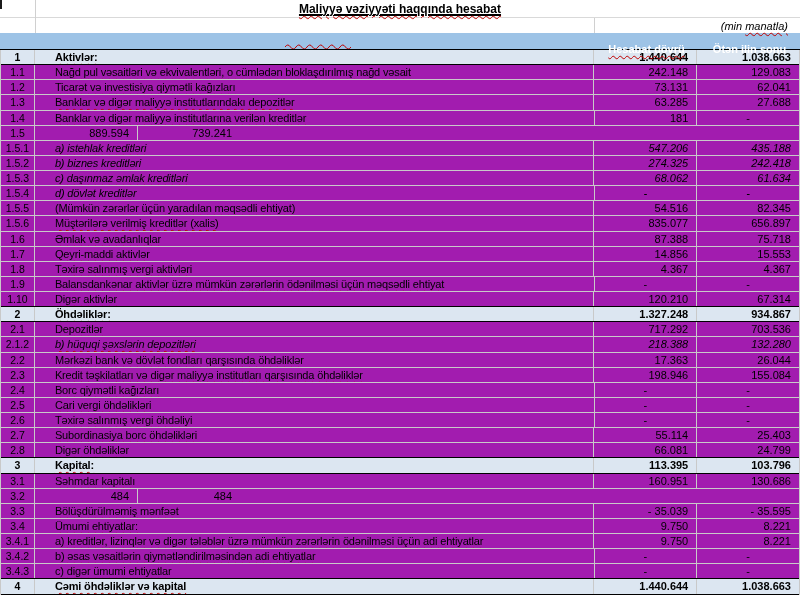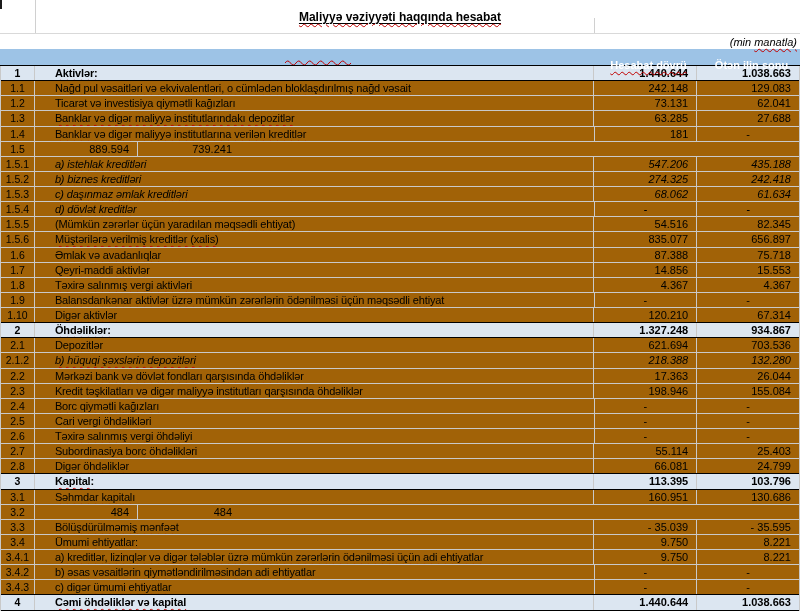--- a/index.html
+++ b/index.html
@@ -12,60 +12,60 @@
     overflow:hidden;
     box-sizing:border-box;
   }
   
   .artifact-tick{position:absolute;left:0;top:0;width:2px;height:9px;background:#1a1a1a;}
   .colline{position:absolute;width:1px;background:#d0d0d0;}
   .colline-a{left:35px;top:0;height:33px;}
   .colline-b{left:594px;top:18px;height:15px;}
 
   .title-row{
-    height:34px;box-sizing:border-box;
+    height:18px;box-sizing:border-box;
     border-bottom:1px solid #d9d9d9;
-    display:flex;align-items:center;justify-content:center;
+    display:flex;align-items:center;justify-content:center;text-decoration:underline;
   }
   .title-underline{
     font-size:12px;font-weight:bold;
     text-decoration:underline solid #000 1px;
     text-underline-offset:2px;
   }
   .squiggle{
     text-decoration-line:underline;
     text-decoration-style:wavy;
     text-decoration-color:#c00000;
     text-decoration-thickness:1px;
     text-underline-offset:2px;
   }
   .note-row{
     height:15px;box-sizing:border-box;
     display:flex;align-items:center;justify-content:flex-end;
-    padding-right:3px;
+    padding-right:12px;
     font-size:11px;font-style:italic;
   }
   .header-row{
     height:17px;box-sizing:border-box;
     display:flex;
     background:#9dc3e6;
     border-bottom:1px solid #000;
   }
   .hc{box-sizing:border-box;display:flex;align-items:center;justify-content:center;
       color:#ffffff;font-size:11px;font-weight:bold;position:relative;}
   .hc-desc{width:594px;}
-  .hc-v{width:103px;border-left:6px solid #6d28d9;margin-top:16px;}
+  .hc-v{width:103px;border-left:2px solid #6d28d9;margin-top:16px;}
   .hsquiggle{position:absolute;left:285px;top:10px;}
 
   #body-rows{box-sizing:border-box;border-left:1px solid #c9c9c9;border-right:1px solid #c9c9c9;}
   .row{
     display:flex;height:15.14px;box-sizing:border-box;
     border-bottom:1px solid #c9c9c9;
     font-size:11px;
-    background:#a16207;
+    background:#a21caf;
   }
   .row.section{background:#dce6f1;font-weight:bold;border-bottom:1px solid #000;}
   .row.pre-section{border-bottom:1px solid #000;}
   .c{box-sizing:border-box;display:flex;align-items:center;overflow:hidden;white-space:nowrap;}
   .c-num{width:33px;justify-content:center;font-size:10.5px;}
   .c-desc{width:561px;border-left:1px solid #c9c9c9;padding-left:20px;letter-spacing:-0.15px;}
   .c-val{width:103px;border-left:1px solid #c9c9c9;justify-content:flex-end;padding-right:8px;}
   .c-val.dash{justify-content:center;padding-right:0;}
   .row.italic .c-desc,.row.italic .c-val{font-style:italic;text-align:right;}
 </style>
@@ -257,21 +257,21 @@
         </div>
     <div class="c c-val">1.327.248</div>
     <div class="c c-val">934.867</div>
   </div>
 
   <div class="row">
     <div class="c c-num">2.1</div>
     <div class="c c-desc">
           <span class="squiggle">Depozitlər</span>
         </div>
-    <div class="c c-val">621.694</div>
+    <div class="c c-val">717.292</div>
     <div class="c c-val">703.536</div>
   </div>
 
 
   <div class="row italic">
     <div class="c c-num">2.1.2</div>
     <div class="c c-desc">
           <span class="squiggle">b) hüquqi şəxslərin depozitləri</span>
         </div>
     <div class="c c-val">218.388</div>

